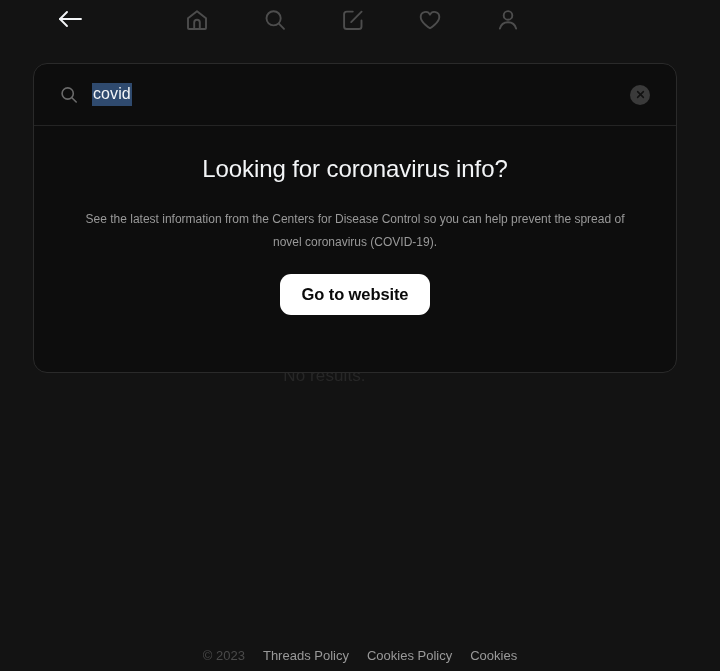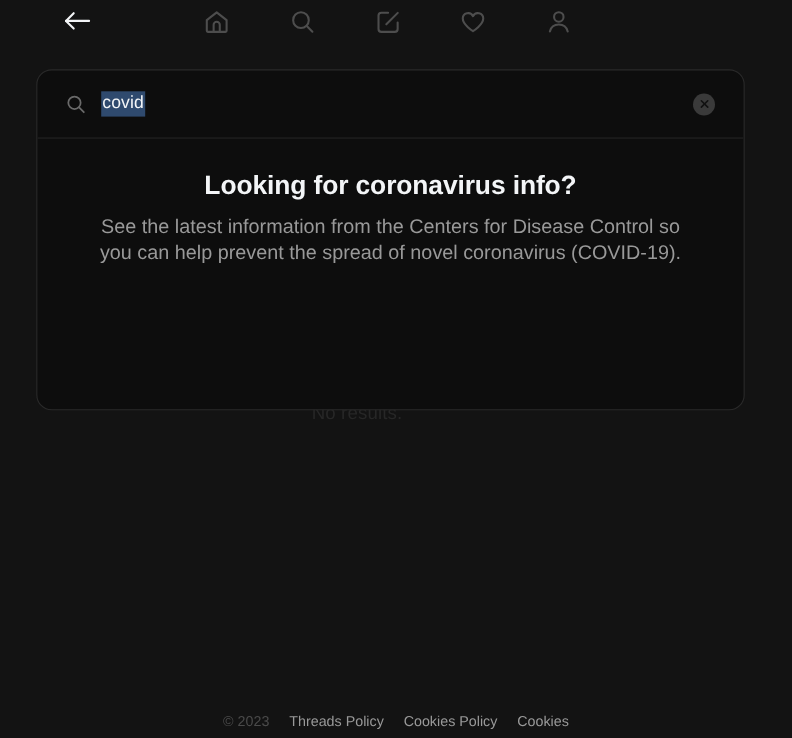--- a/index.html
+++ b/index.html
@@ -127,29 +127,29 @@
   .clear-btn svg { display: block; }
 
   
   .card-body {
     padding: 28px 40px 0 40px;
     text-align: center;
   }
 
   .promo-title {
     font-size: 24px;
-    font-weight: bold;
+    font-weight: normal;
     color: #f3f5f7;
     line-height: 30px;
     letter-spacing: -0.1px;
   }
 
   .promo-desc {
-    margin-top: 11px;
-    font-size: 18px;
+    margin-top: 24px;
+    font-size: 12px;
     line-height: 23px;
     color: #999999;
     max-width: 560px;
     margin-left: auto;
     margin-right: auto;
   }
 
   .cta-wrap {
     margin-top: 20px;
     display: flex;
@@ -278,20 +278,23 @@
         </svg>
       </span>
     </div>
   </div>
 
   <div class="card-body">
     <div class="promo-title">Looking for coronavirus info?</div>
 
     <div class="promo-desc">See the latest information from the Centers for Disease Control so you can help prevent the spread of novel coronavirus (COVID-19).</div>
 
+    <div class="cta-wrap">
+      <button class="cta-button">Go to website</button>
+    </div>
 
   </div>
 
 </div>
 
 <div class="footer">
   <span class="footer-copy">© 2023</span>
   <span class="footer-link">Threads Policy</span>
   <span class="footer-link">Cookies Policy</span>
   <span class="footer-link">Cookies</span>

